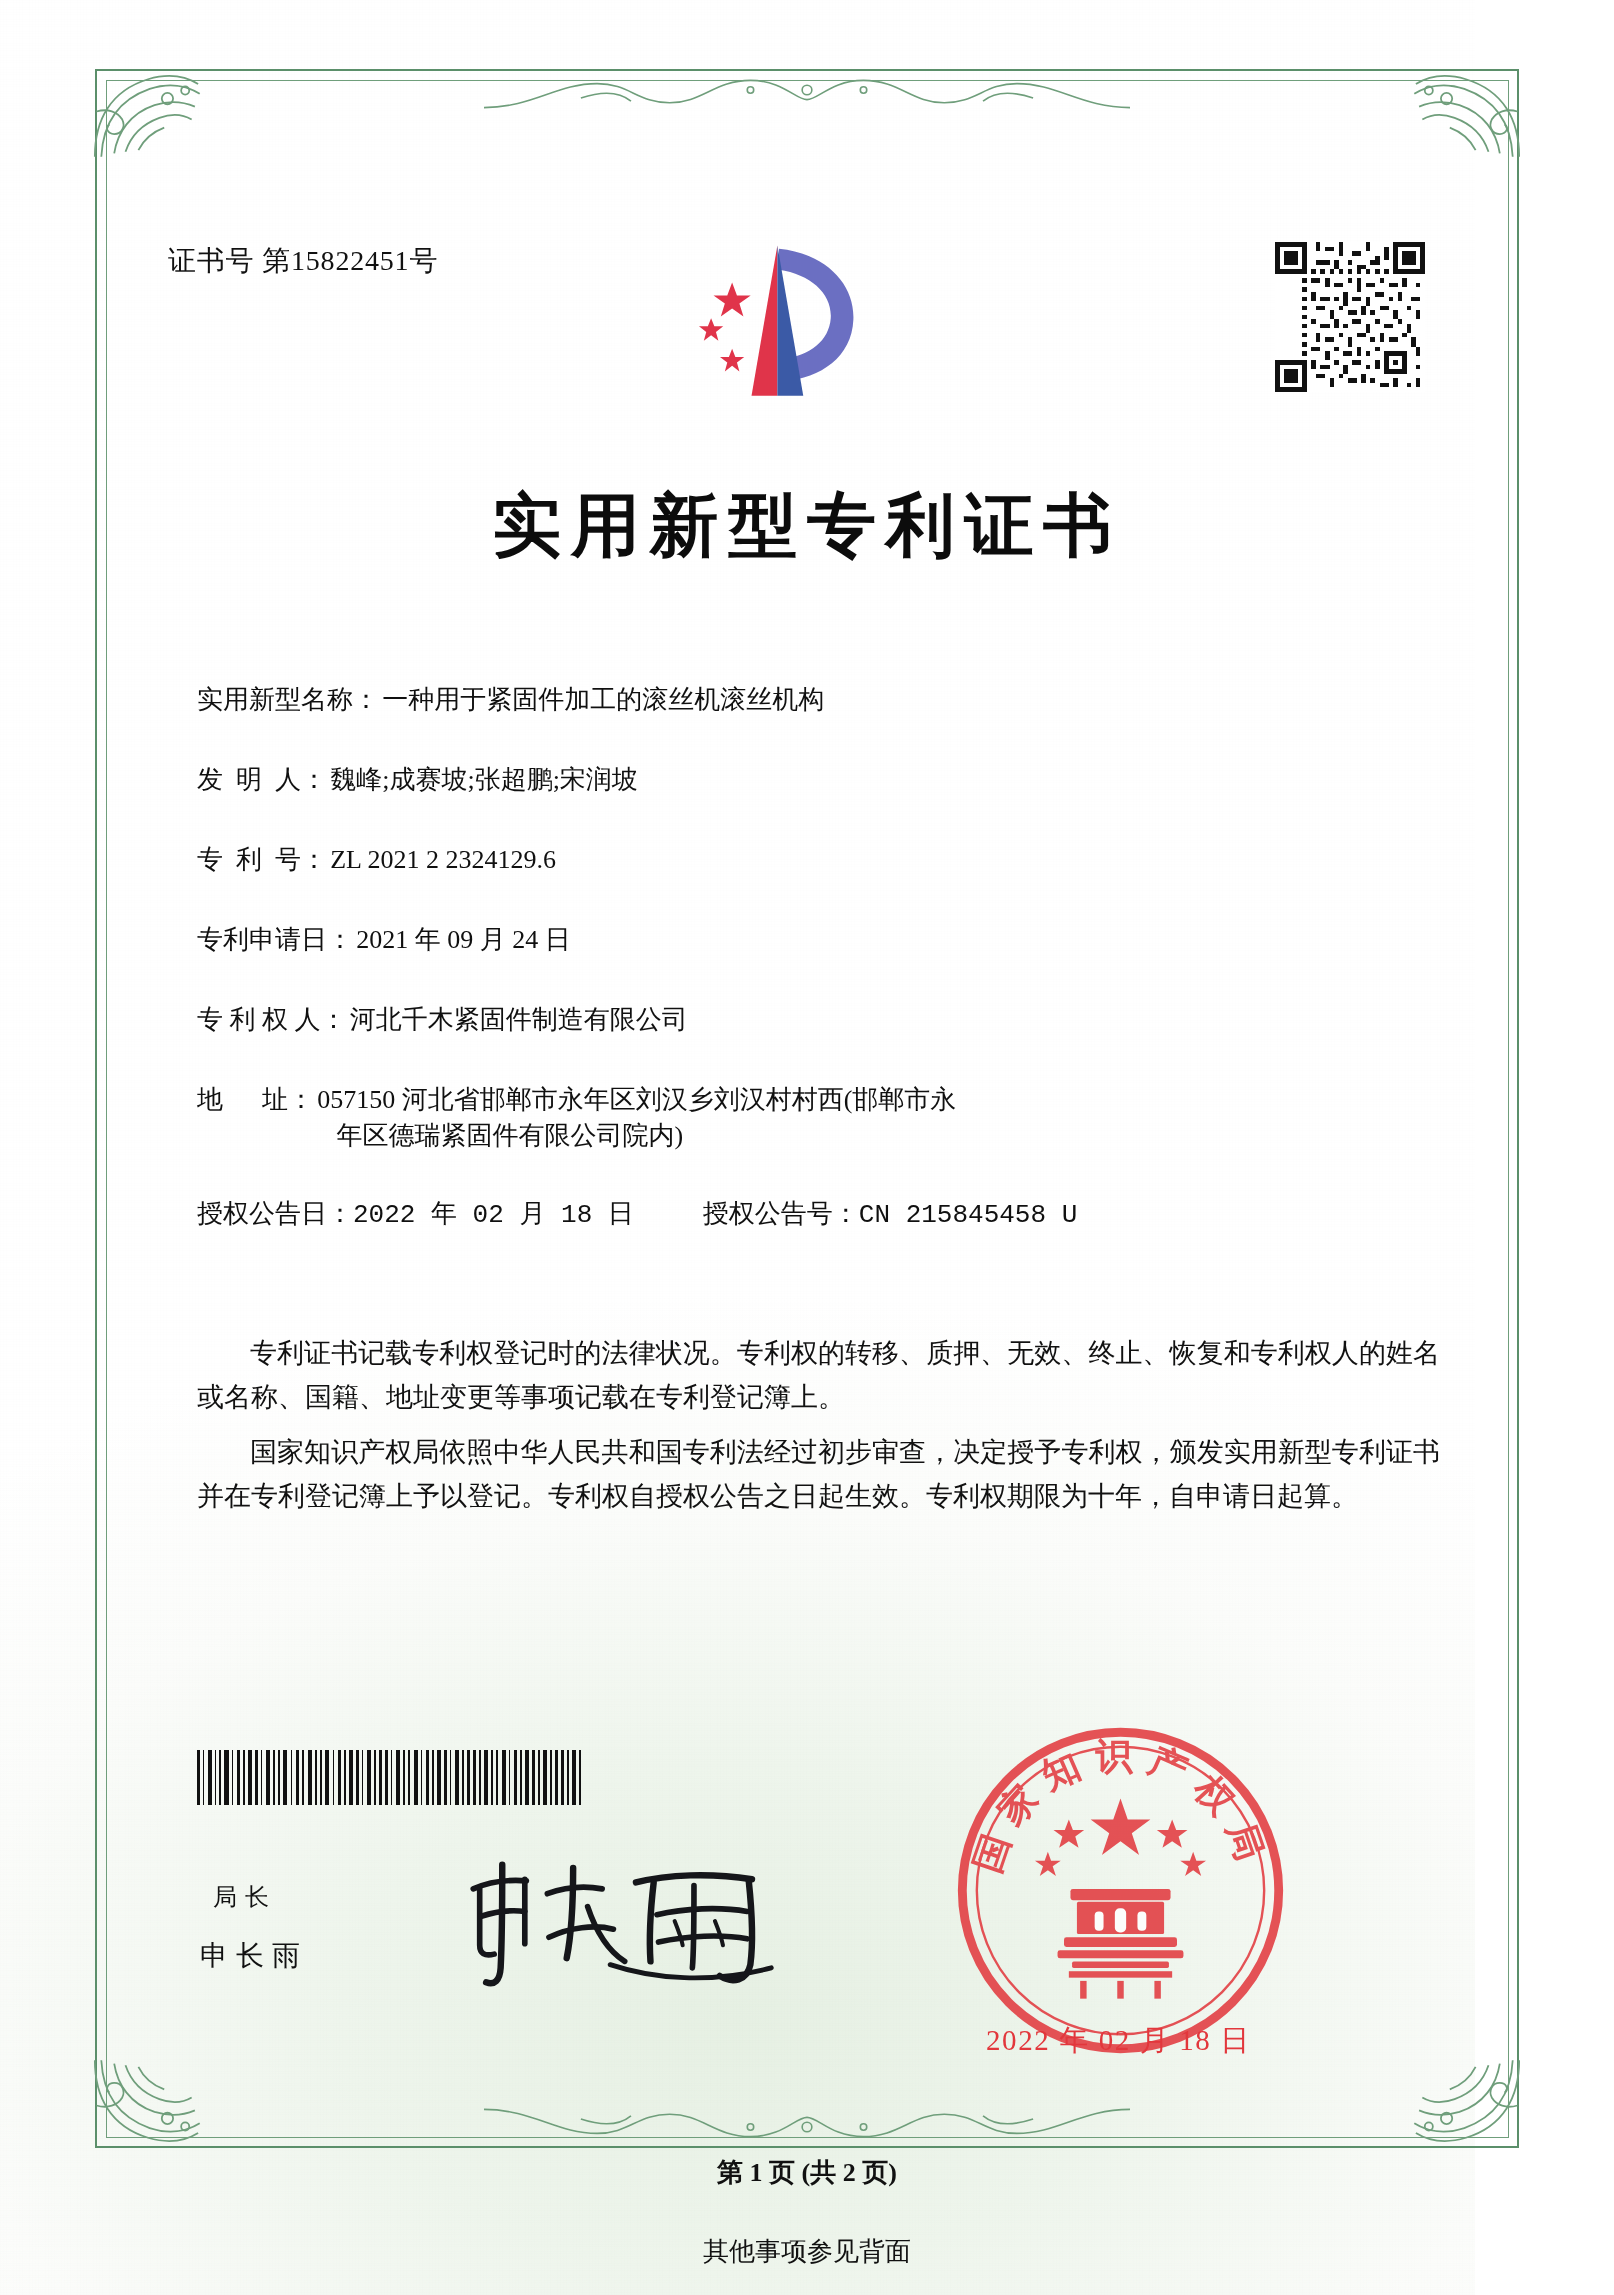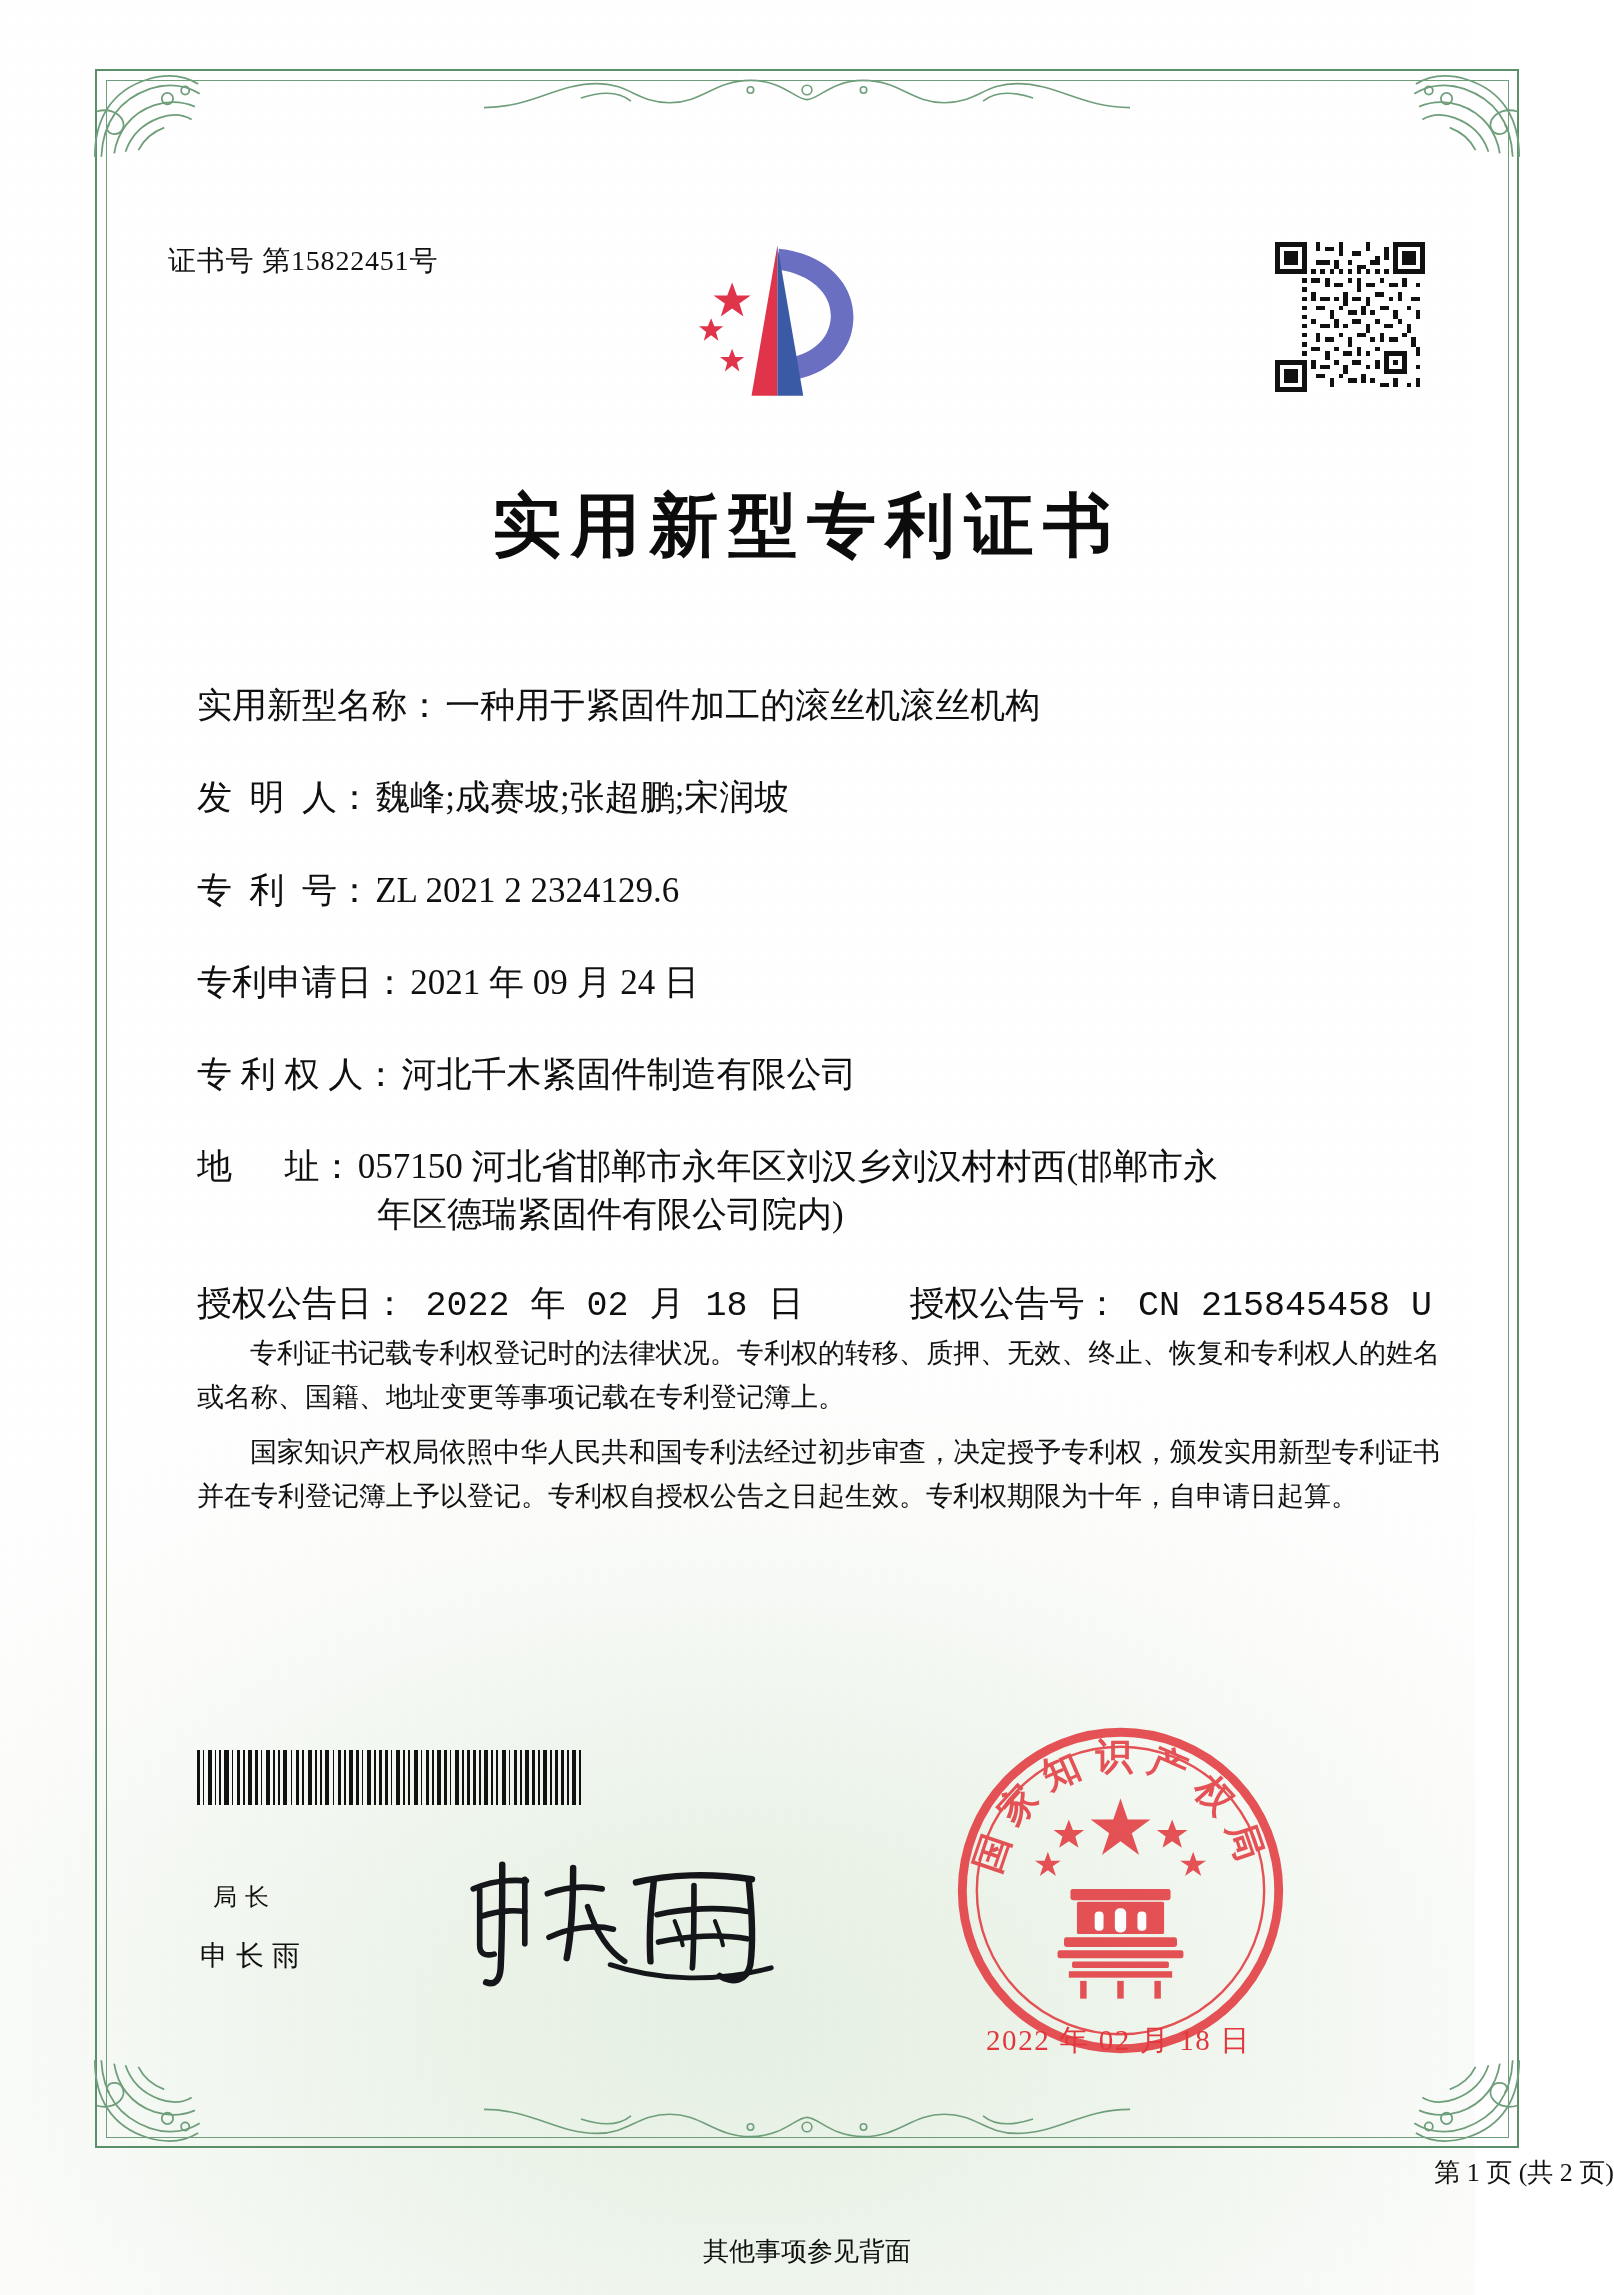--- a/index.html
+++ b/index.html
@@ -116,24 +116,23 @@
   
   .fields {
     position: absolute;
     left: 197px; top: 682px;
     width: 1235px;
   }
   .frow {
     display: flex;
     align-items: flex-start;
     margin-bottom: 45px;
-    font-size: 35px;
+    font-size: 26px;
     line-height: 1.35;
     color: #101010;
-    justify-content: space-between;
   }
   .flabel {
     white-space: pre;
     flex: 0 0 auto;
   }
   .fvalue {
     flex: 1 1 auto;
     padding-left: 3.2px;
   }
   .fvalue .line2 { display: block; padding-left: 19.4px; }
@@ -202,23 +201,24 @@
     color: #e2373c;
     letter-spacing: 1.6px;
     white-space: nowrap;
   }
 
   
   .page-no {
     position: absolute;
     left: 0; top: 2155px;
     width: 1614px;
-    text-align: right;
+    text-align: center;
     font-size: 26px;
     color: #111;
+    font-weight: bold;
   }
   .footnote {
     position: absolute;
     left: 0; top: 2234px;
     width: 1614px;
     text-align: center;
     font-size: 26px;
     color: #111;
   }
 </style>

